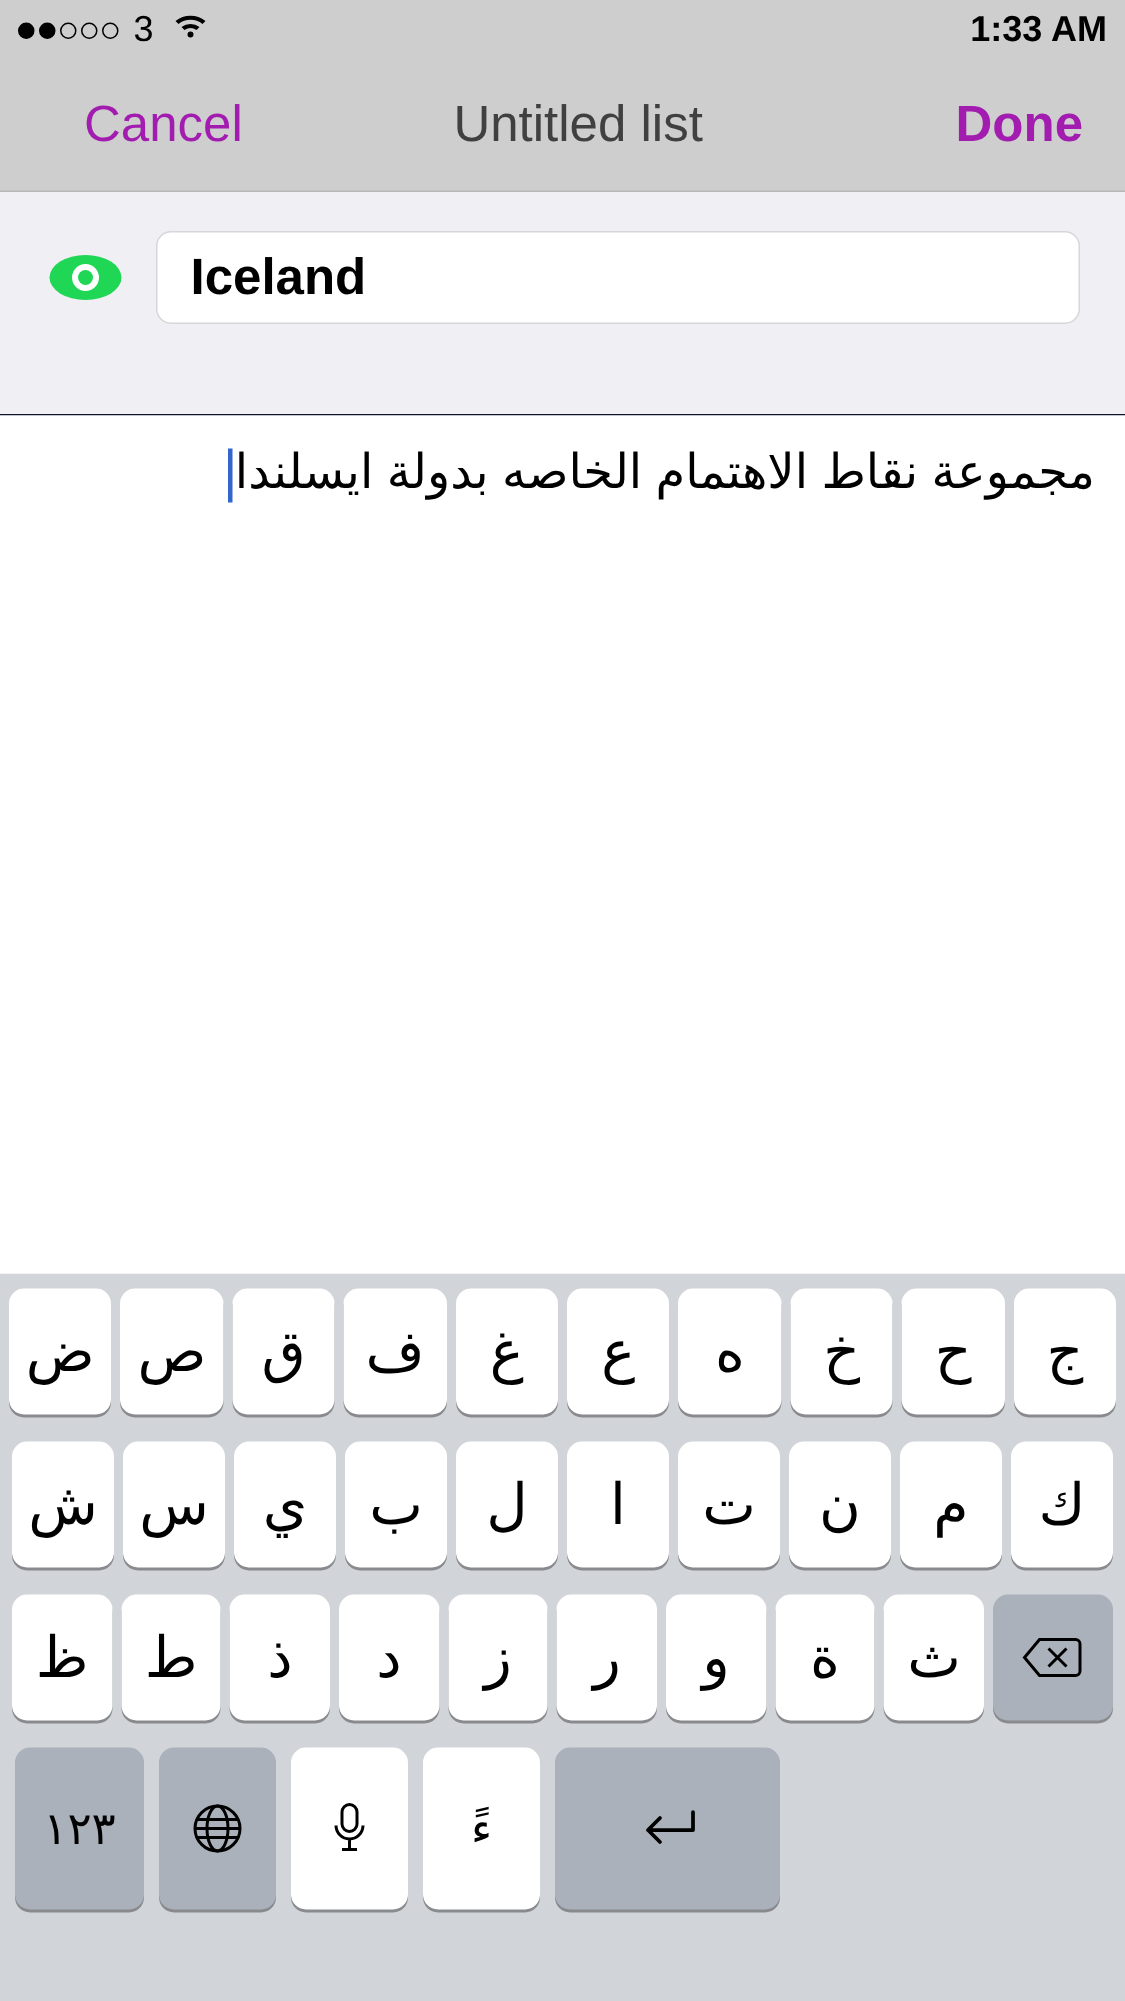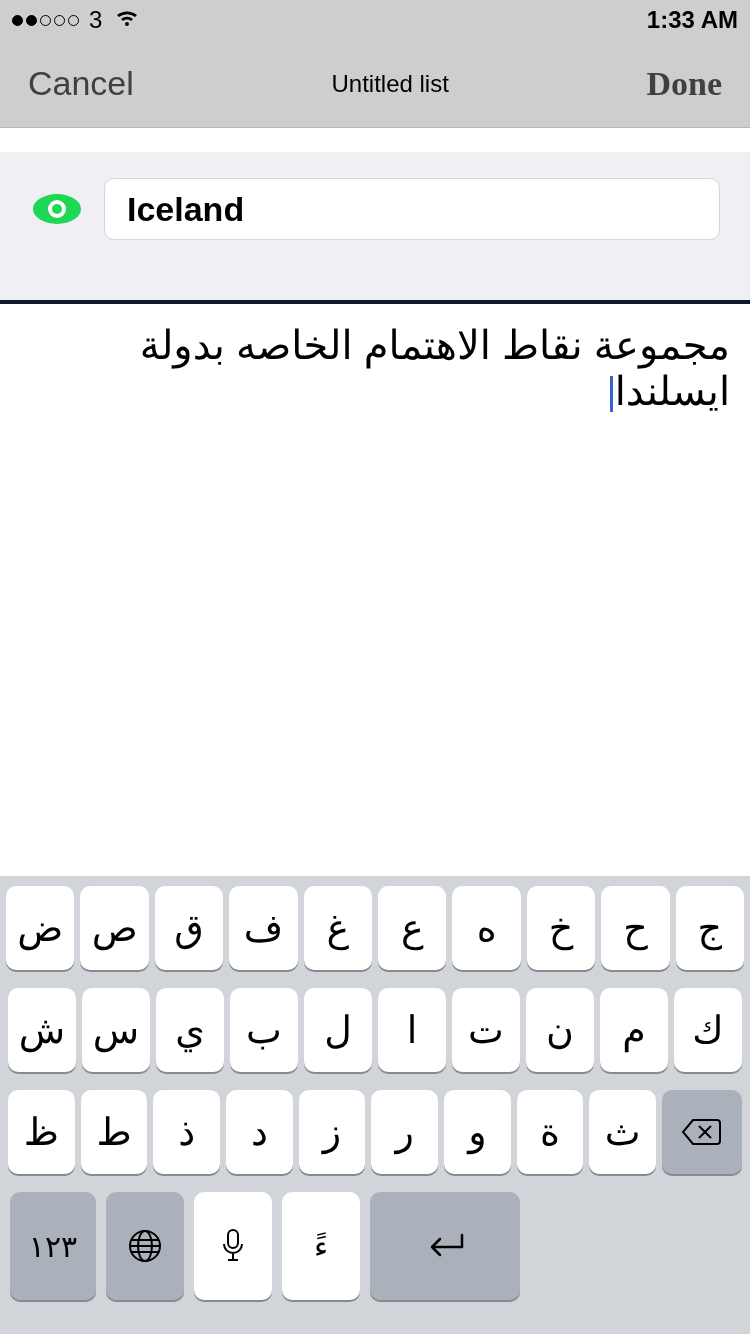--- a/index.html
+++ b/index.html
@@ -31,54 +31,53 @@
   
   .nav-bar {
     height: 88px;
     background: #cfcecf;
     display: flex;
     align-items: center;
     justify-content: space-between;
     padding: 0 28px;
     border-bottom: 1px solid #b7b7b7;
   }
-  .nav-left, .nav-right { font-size: 34px; color: #404040; }
-  .nav-right { font-weight: 600; font-family: Liberation Serif, serif; }
-  .nav-title { font-size: 24px; color: #000000; }
+  .nav-left, .nav-right { font-size: 34px; color: #a21caf; margin-left: 28px; }
+  .nav-right { font-weight: 600; }
+  .nav-title { font-size: 34px; color: #404040; }
 
   
   .title-area {
     background: #efeff4;
     padding: 26px 30px 60px 30px;
     display: flex;
     align-items: center;
     gap: 20px;
-    border-bottom: 4px solid #0f172a;
-    margin-top: 24px;
+    border-bottom: 1px solid #0f172a;
   }
   .eye-icon { width: 54px; display: flex; align-items: center; justify-content: center; }
   .title-input {
     flex: 1;
     height: 62px;
     border: 1px solid #d6d6db;
     border-radius: 10px;
     background: #fff;
     font-size: 34px;
     font-weight: 700;
     padding: 0 22px;
     color: #000;
   }
 
   
   .content-area {
     background: #fff;
     padding: 18px 20px;
     height: 572px;
     direction: rtl;
-    font-size: 40px;
+    font-size: 32px;
     color: #000;
     position: relative;
   }
   .text-cursor {
     display: inline-block;
     width: 3px;
     height: 36px;
     background: #3366cc;
     vertical-align: middle;
     margin-right: 2px;

